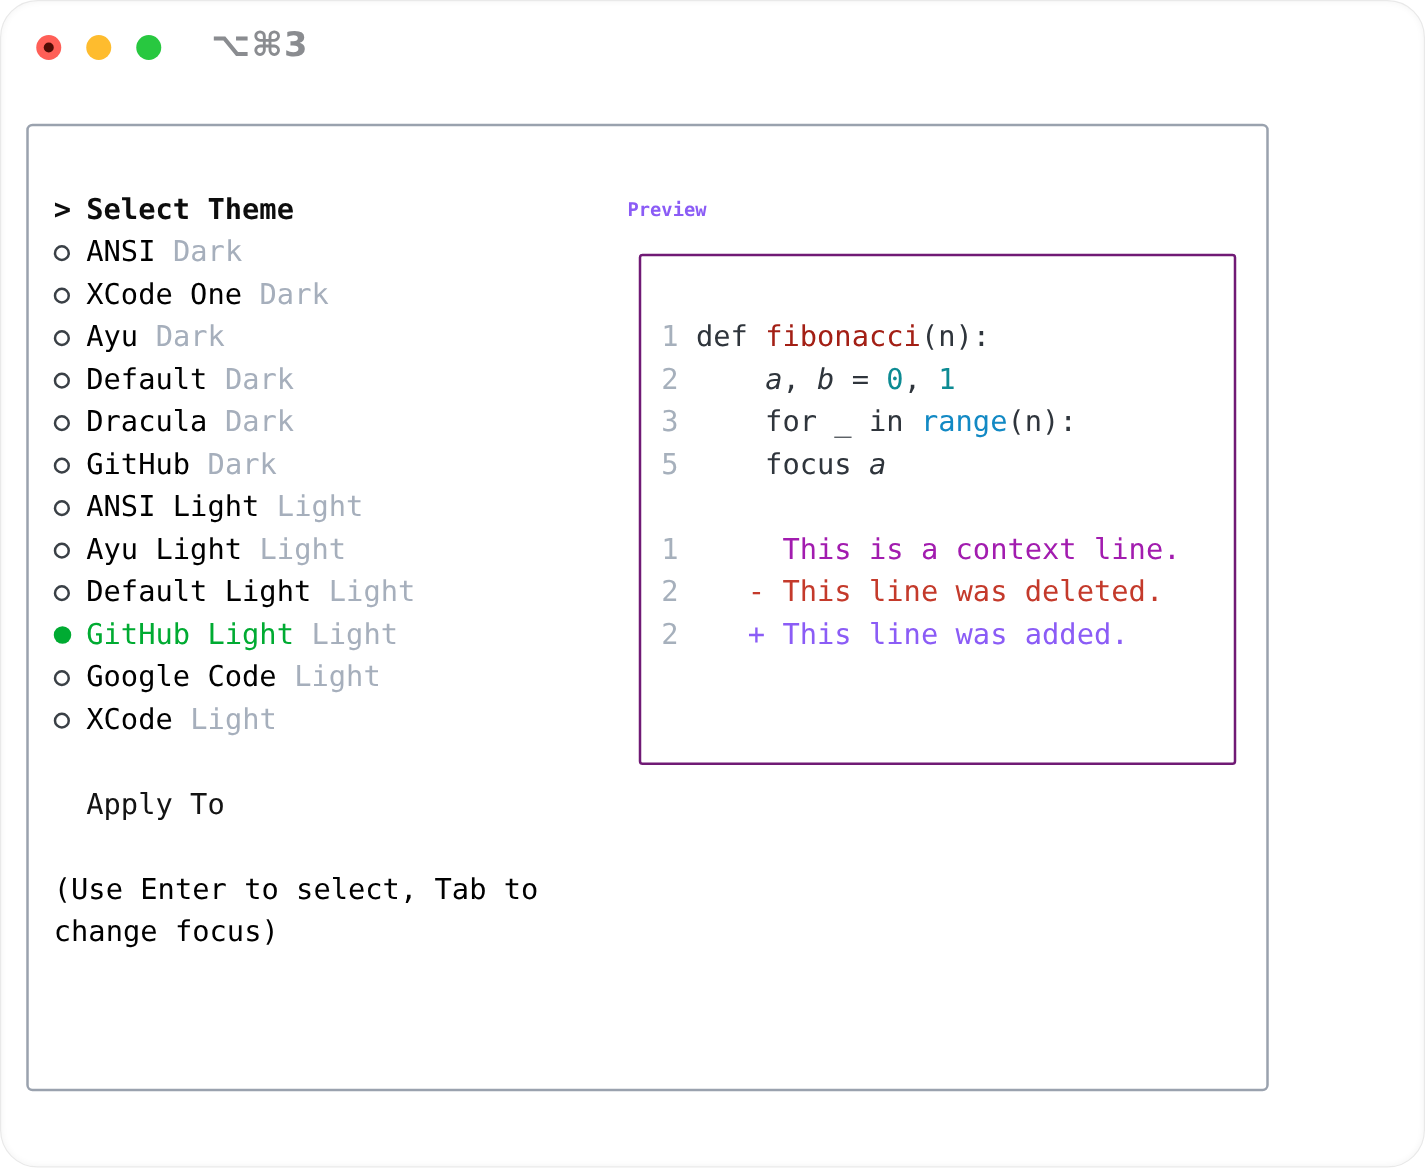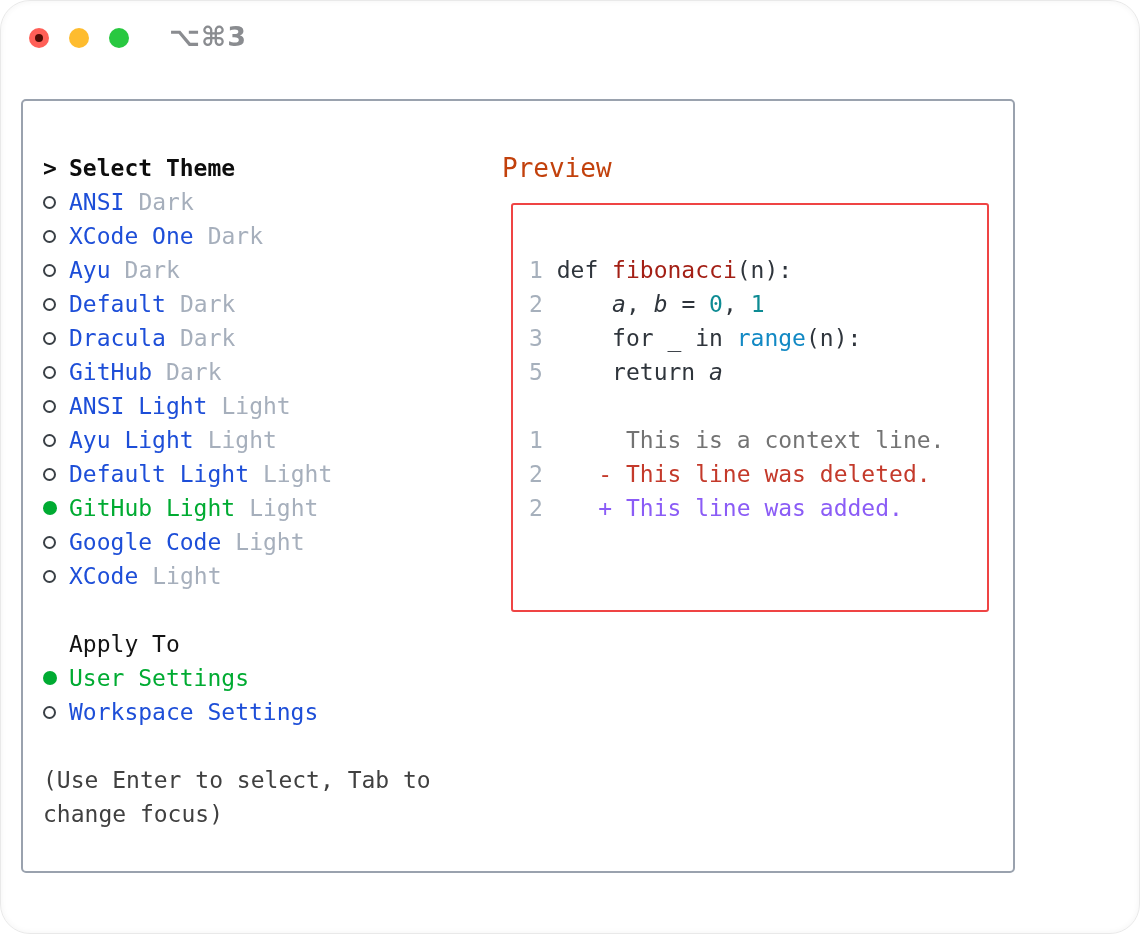--- a/index.html
+++ b/index.html
@@ -22,38 +22,38 @@
   .panel{position:absolute;left:20px;top:98px;width:990px;height:770px;
          border:2px solid #9aa2ae;border-radius:5px;background:#fff;}
   .leftcol{position:absolute;left:20px;top:50px;width:450px;font-size:23px;}
   .row{height:34px;display:flex;align-items:center;}
   .marker{display:inline-flex;width:26px;flex:0 0 26px;align-items:center;}
   .prompt{font-weight:bold;color:#0d0d0d;}
   .hdr{font-weight:bold;color:#0d0d0d;}
   .subhdr{color:#141414;}
   .radio{width:13px;height:13px;border:2px solid #3a4046;border-radius:50%;box-sizing:border-box;}
   .radio.sel{width:14px;height:14px;border:none;background:#00ab32;}
-  .t-name{color:#1d4ed8;}
+  .t-name{color:#000000;}
   .t-name.sel{color:#00ab32;}
   .t-variant{color:#a6afbc;margin-left:14px;}
-  .help{color:#404040;}
+  .help{color:#000000;}
   
   .pvtitle{position:absolute;left:479px;top:50px;height:34px;display:flex;align-items:center;
-           font-size:26px;font-weight:normal;color:#c2410c;}
+           font-size:15px;font-weight:bold;color:#8b5cf6;}
   .pvbox{position:absolute;left:488px;top:102px;width:474px;height:405px;
-         border:2px solid #ef4444;border-radius:3px;background:#fff;}
+         border:2px solid #701a75;border-radius:3px;background:#fff;}
   .plines{position:absolute;left:16px;top:48px;right:0;font-size:23px;}
   .pline{height:34px;line-height:34px;white-space:pre;}
   .ln{color:#a6b0bc;}
   .tk-p{color:#2f353c;}
   .tk-fn{color:#a31f15;}
   .tk-num{color:#0d8b93;}
   .tk-bi{color:#1289c4;text-align:right;}
   .tk-v{color:#2f353c;font-style:italic;}
-  .tk-ctx{color:#737373;}
+  .tk-ctx{color:#a21caf;}
   .tk-del{color:#c43a2b;}
   .tk-add{color:#8b5cf6;}
 </style>
 </head>
 <body>
 
 <div class="window">
 
   <div class="titlebar">
     <div class="light red"></div>
@@ -153,46 +153,32 @@
             </span>
             <span class="t-name">XCode</span>
             <span class="t-variant">Light</span>
           </div>
         </div>
       <div class="row"></div>
       <div class="row">
         <span class="marker"></span>
         <span class="subhdr">Apply To</span>
       </div>
-      <div id="apply-list">
-          <div class="row">
-            <span class="marker">
-              <span class="radio sel"></span>
-            </span>
-            <span class="t-name sel">User Settings</span>
-          </div>
-          <div class="row">
-            <span class="marker">
-              <span class="radio"></span>
-            </span>
-            <span class="t-name">Workspace Settings</span>
-          </div>
-        </div>
       <div class="row"></div>
       <div class="row help">(Use Enter to select, Tab to</div>
       <div class="row help">change focus)</div>
     </div>
 
     <div class="pvtitle">Preview</div>
     <div class="pvbox">
       <div class="plines" id="preview-lines">
           <div class="pline"><span class="ln">1</span><span class="tk-p"> def </span><span class="tk-fn">fibonacci</span><span class="tk-p">(n):</span></div>
           <div class="pline"><span class="ln">2</span><span class="tk-p">     </span><span class="tk-v">a</span><span class="tk-p">, </span><span class="tk-v">b</span><span class="tk-p"> = </span><span class="tk-num">0</span><span class="tk-p">, </span><span class="tk-num">1</span></div>
           <div class="pline"><span class="ln">3</span><span class="tk-p">     for _ in </span><span class="tk-bi">range</span><span class="tk-p">(n):</span></div>
-          <div class="pline"><span class="ln">5</span><span class="tk-p">     return </span><span class="tk-v">a</span></div>
+          <div class="pline"><span class="ln">5</span><span class="tk-p">     focus </span><span class="tk-v">a</span></div>
           <div class="pline"><span class="ln"></span></div>
           <div class="pline"><span class="ln">1</span><span class="tk-ctx">      This is a context line.</span></div>
           <div class="pline"><span class="ln">2</span><span class="tk-del">    - This line was deleted.</span></div>
           <div class="pline"><span class="ln">2</span><span class="tk-add">    + This line was added.</span></div>
         </div>
     </div>
 
   </div>
 </div>
 

